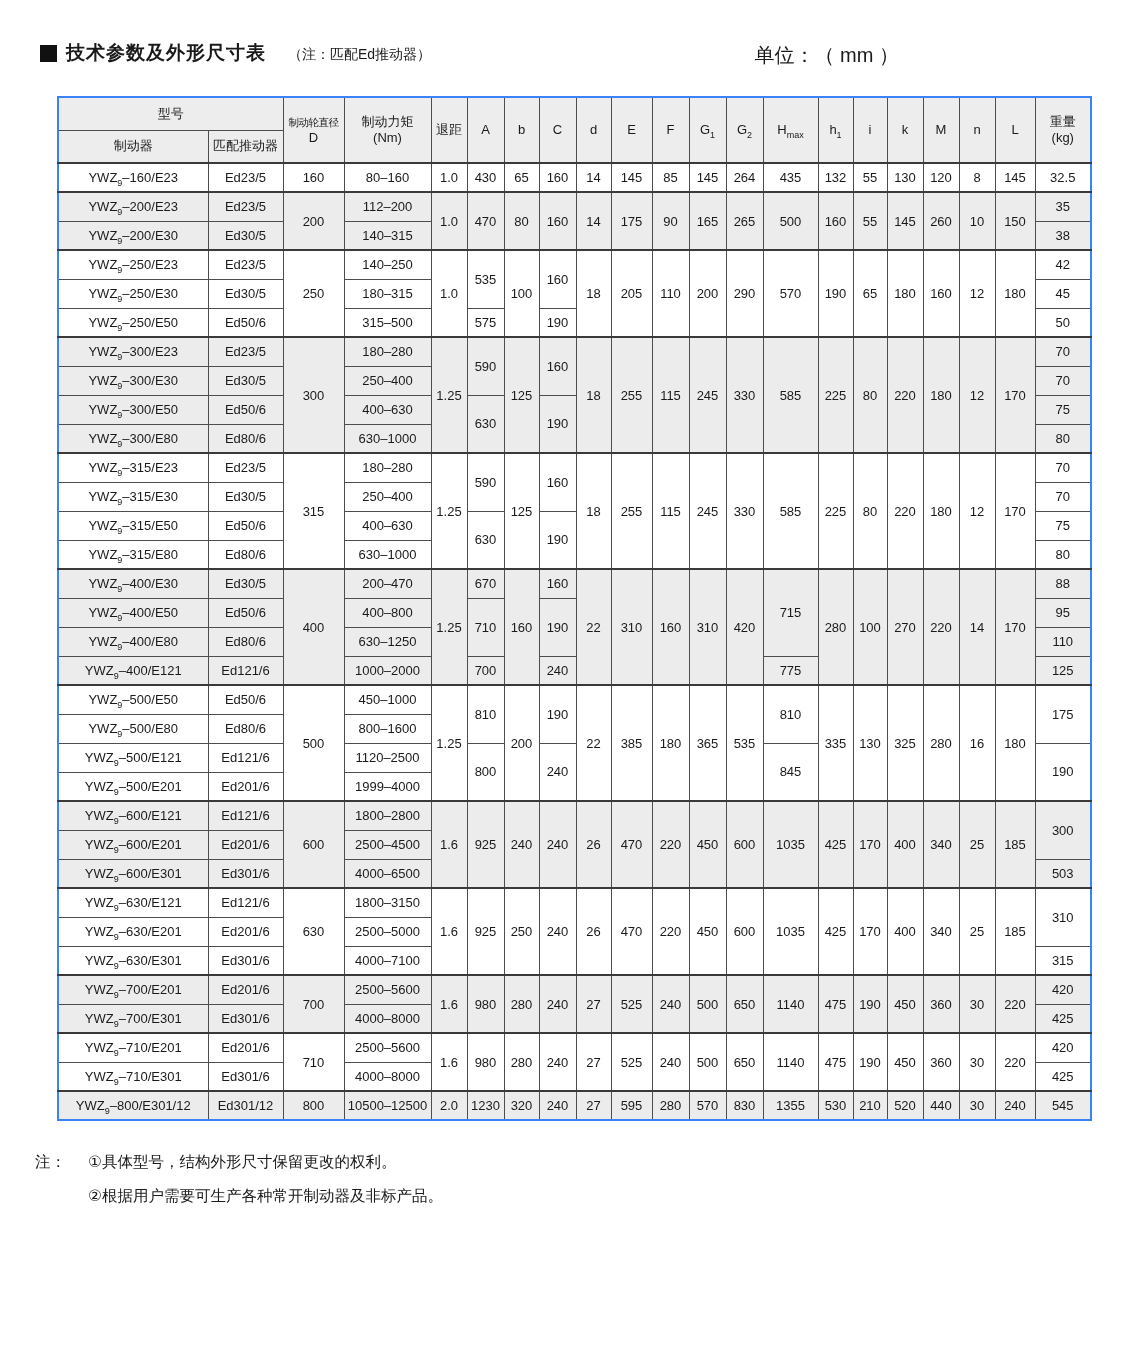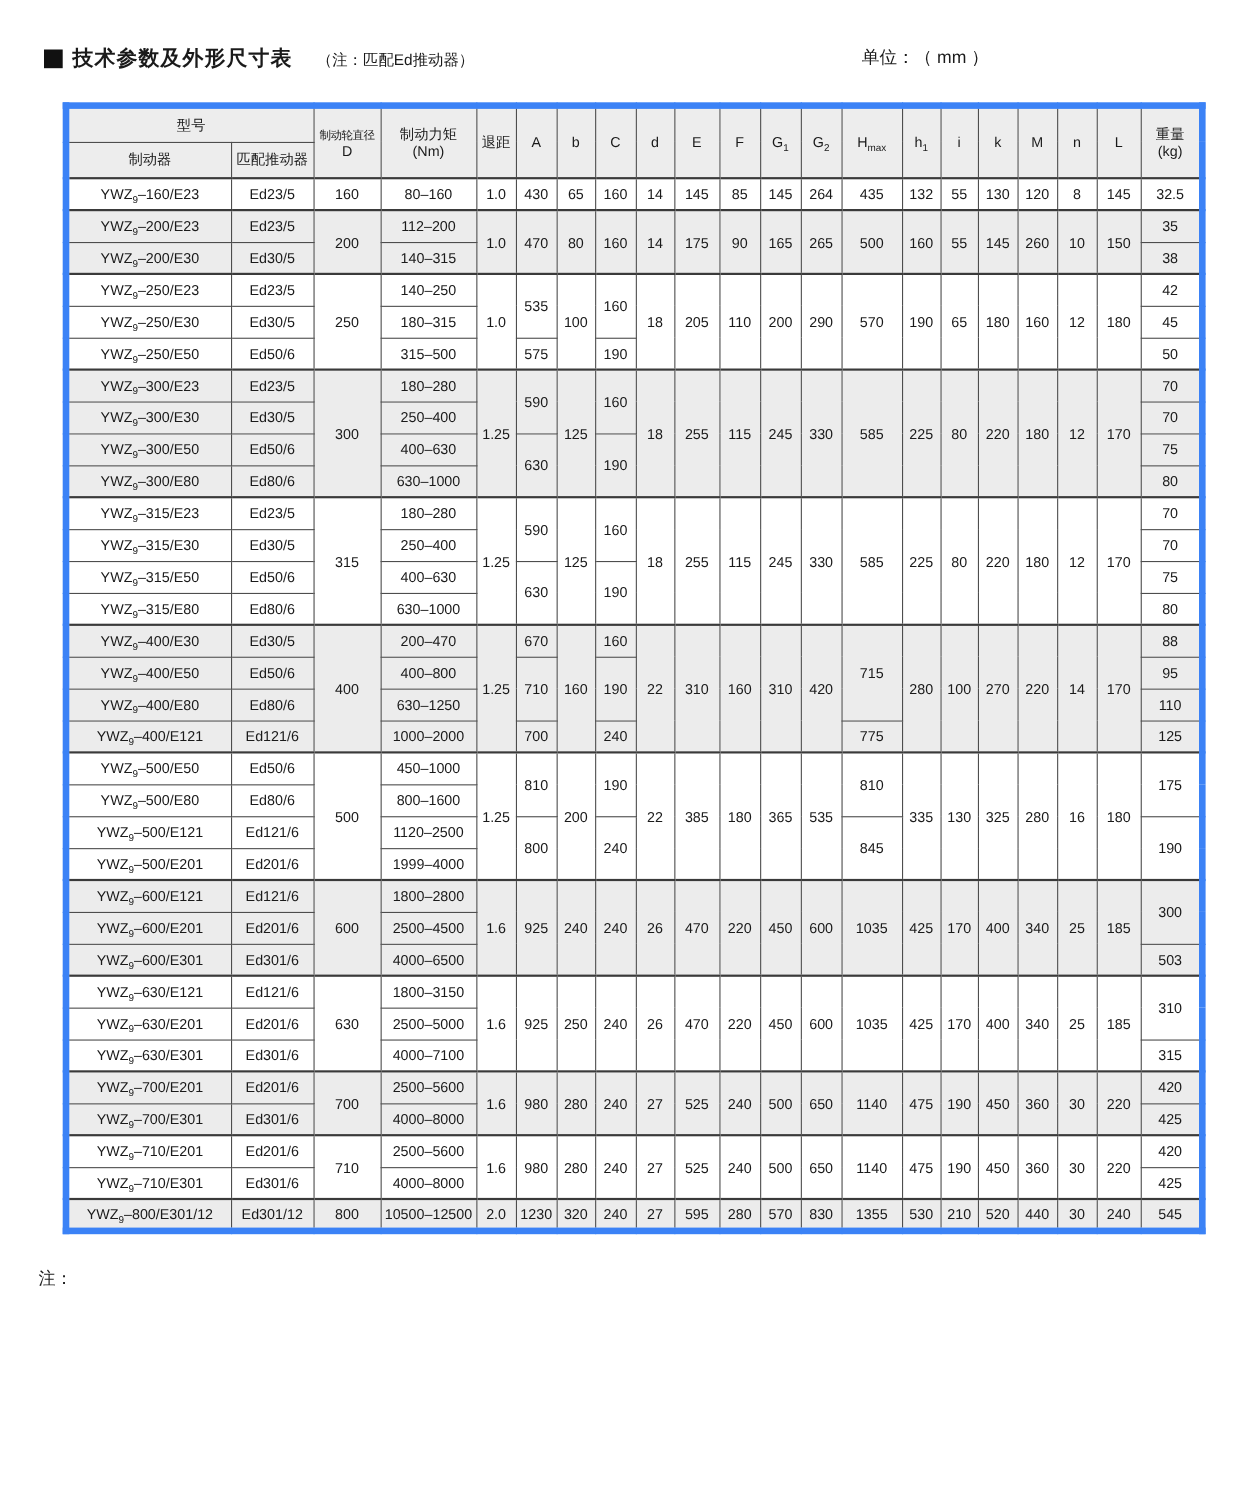--- a/index.html
+++ b/index.html
@@ -13,28 +13,28 @@
 
   
   .titlebar {
     display: flex; justify-content: space-between; align-items: flex-start;
     margin: 0 120px 0 40px;
   }
   .title-left { display: flex; align-items: center; }
   .title-square { width: 17px; height: 17px; background: #111; margin-right: 9px; flex: 0 0 auto; }
   .title-text { font-size: 19px; font-weight: bold; letter-spacing: 1px; }
   .title-note { font-size: 14px; margin-left: 22px; padding-top: 3px; }
-  .unit-label { font-size: 16px; padding-top: 2px; }
+  .unit-label { font-size: 20px; padding-top: 2px; }
 
   
   table.spec {
     border-collapse: collapse; table-layout: fixed;
     width: 1033px; margin: 27px 0 0 57px;
     font-size: 13px;
-    border: 6px solid #3b82f6;
+    border: 2px solid #3b82f6;
   }
   .spec th, .spec td {
     border: 1px solid #4d4d4d;
     text-align: center; vertical-align: middle;
     padding: 0 1px; overflow: hidden;
     background: #ffffff;
   }
   .spec thead th {
     background: #ededed; font-weight: normal;
     height: 33px; line-height: 1.2; font-size: 13px;
@@ -540,16 +540,20 @@
           <td class="col-n">30</td>
           <td class="col-L">240</td>
           <td class="col-w">545</td>
         </tr>
       </tbody>
   </table>
 
   <div class="notes">
     <div class="note-line">
       <span class="note-prefix">注：</span>
+      <span>①具体型号，结构外形尺寸保留更改的权利。</span>
+    </div>
+    <div class="note-line indent">
+      <span>②根据用户需要可生产各种常开制动器及非标产品。</span>
     </div>
   </div>
 
 </div>
 
 </body></html>

